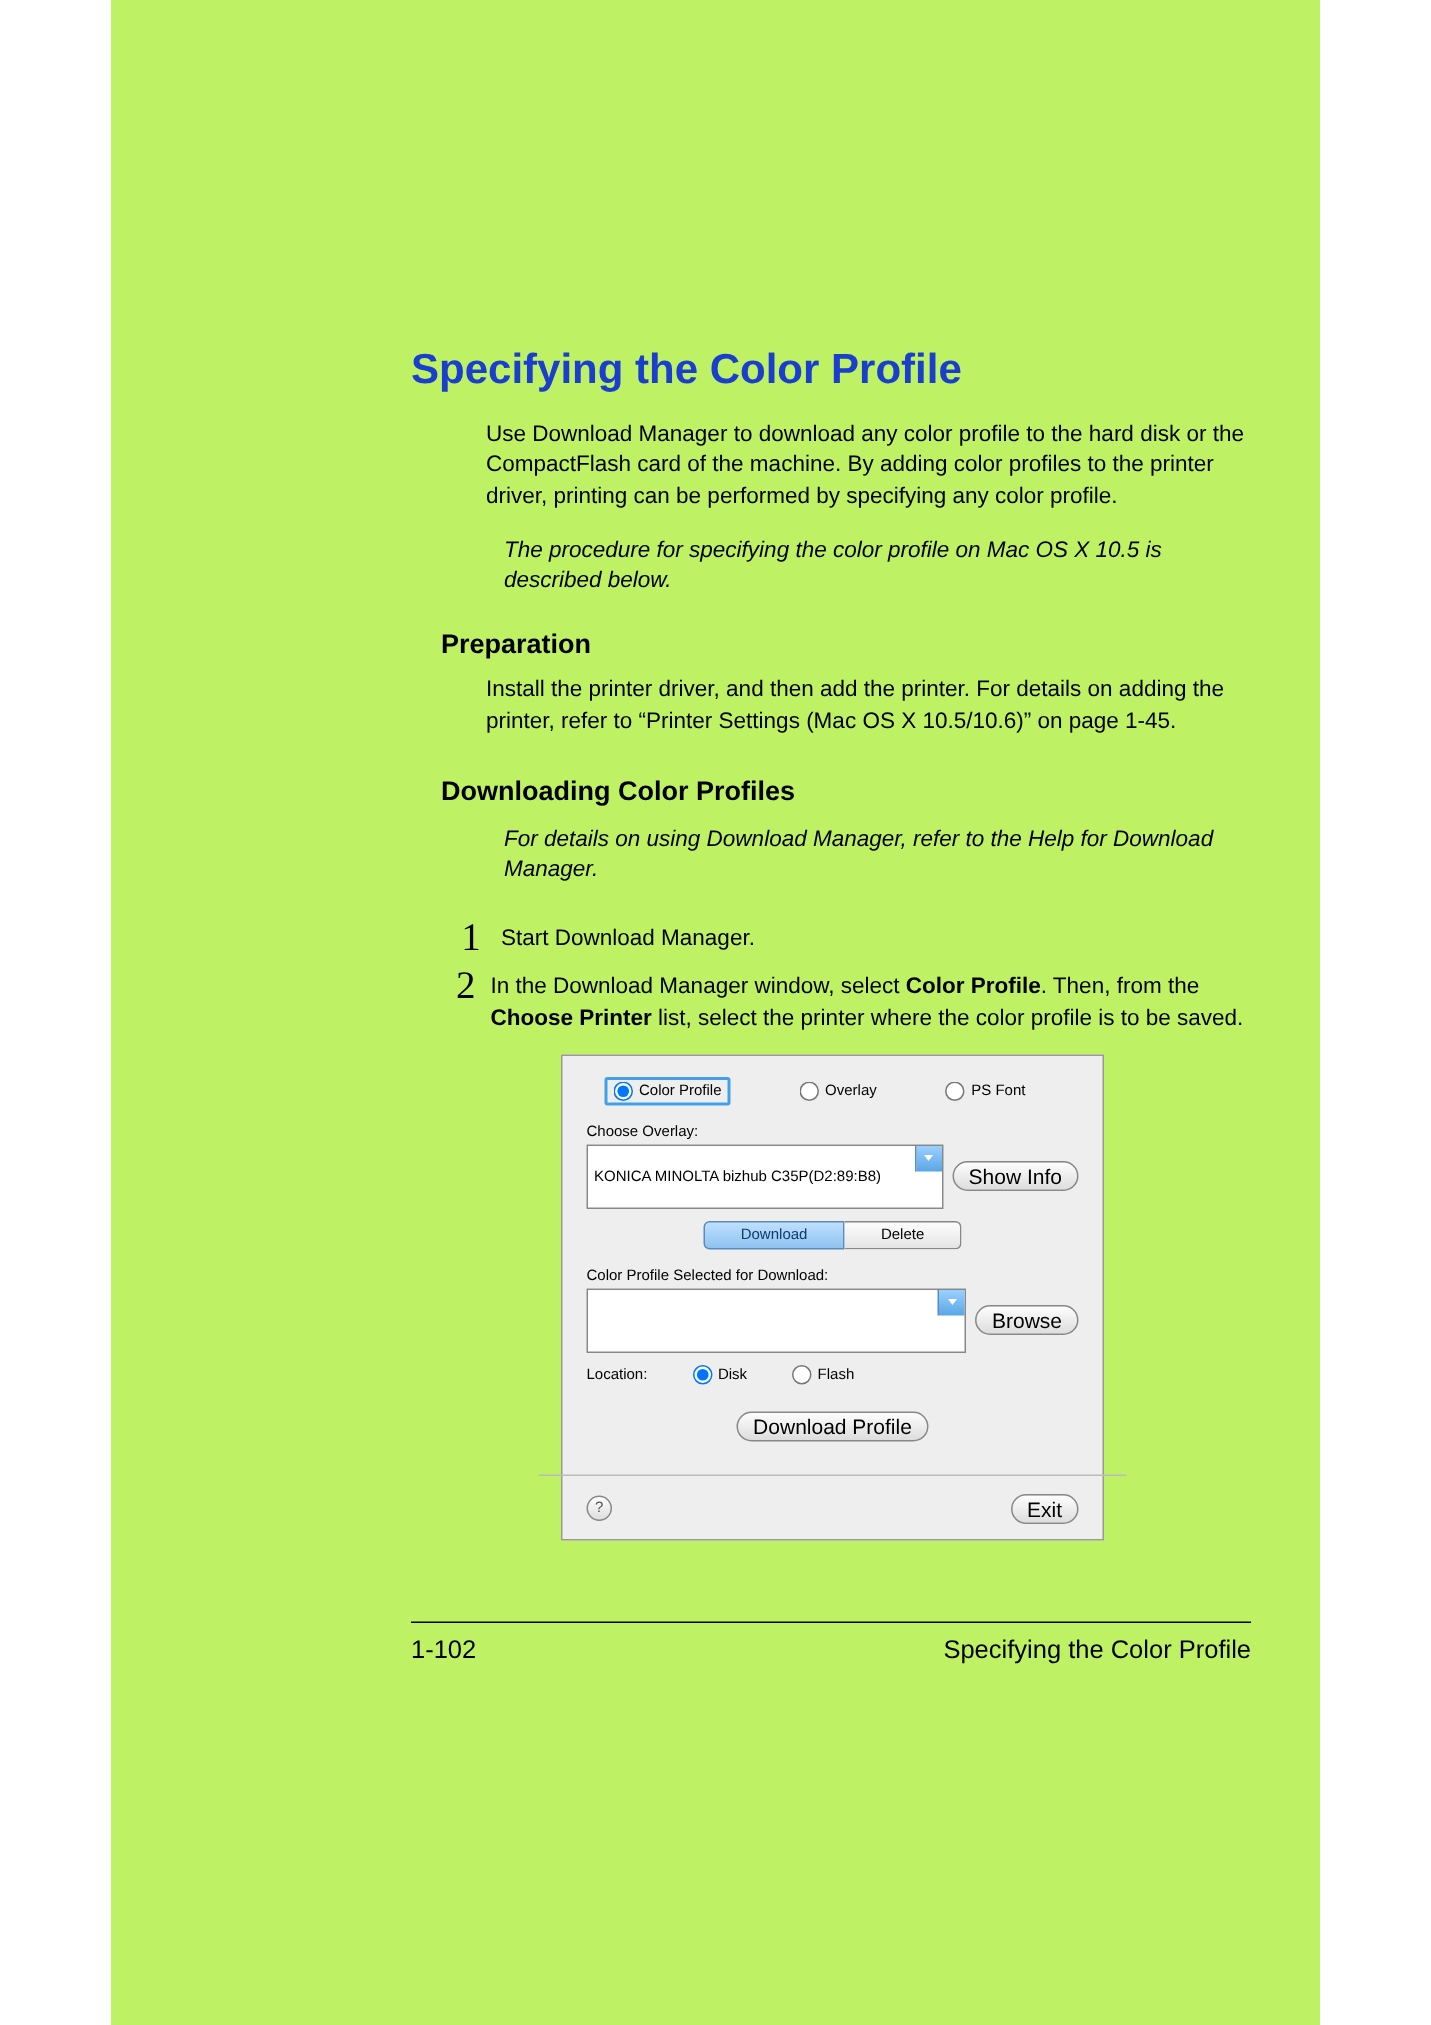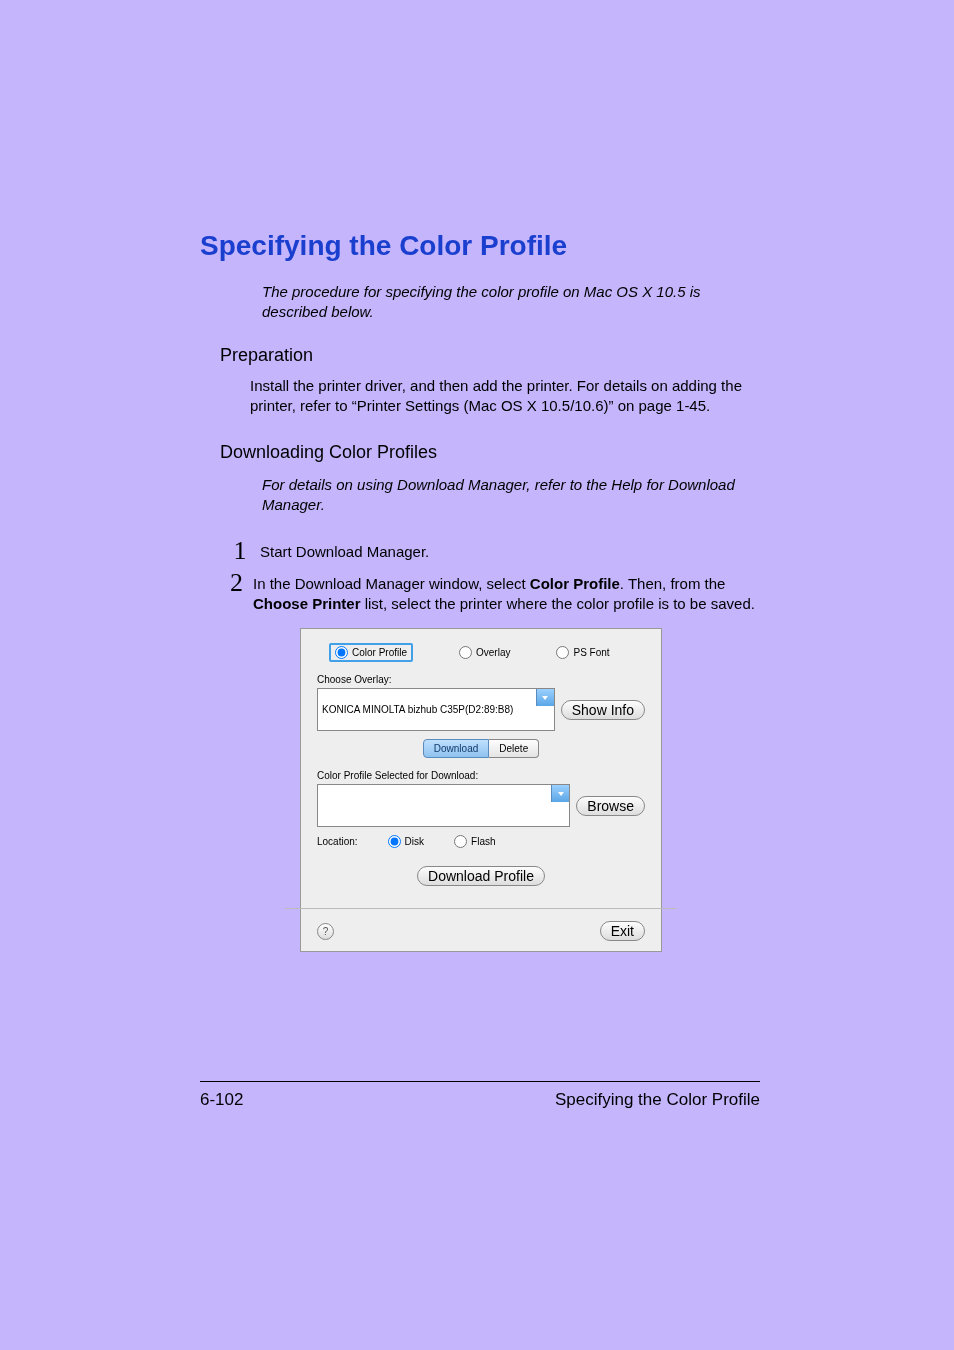--- a/index.html
+++ b/index.html
@@ -1,22 +1,22 @@
 <!DOCTYPE html>
 <html><head>
 <meta charset="utf-8">
 <style>
   html,body{margin:0;padding:0;background:#fff;font-family:Arial,Helvetica,sans-serif;color:#000}
-  .page{width:954px;height:1350px;position:relative;margin:0 auto;background:#c4b5fd}
+  .page{width:806px;height:1350px;position:relative;margin:0 auto;background:#bef264}
   .content{position:absolute;left:200px;top:230px;width:560px}
   h1.main{color:#1a3fcf;font-size:28px;font-weight:bold;margin:0 0 18px 0}
   .intro{margin-left:50px;font-size:15px;line-height:1.35;margin-bottom:14px}
   .note-row{margin-left:30px;display:flex;align-items:flex-start;gap:12px;margin-bottom:22px}
   .note-text{font-style:italic;font-size:15px;line-height:1.35;padding-top:2px;padding-left:20px}
-  h2.sub{font-size:18px;font-weight:normal;margin:12px 0 10px 20px}
+  h2.sub{font-size:18px;font-weight:bold;margin:12px 0 10px 20px}
   .para{margin-left:50px;font-size:15px;line-height:1.35;margin-bottom:26px}
   .step-row{margin-left:30px;display:flex;align-items:flex-start;gap:10px;margin-bottom:6px}
   .step-num{font-family:"Times New Roman",serif;font-size:26px;line-height:1;width:20px;text-align:center}
   .step-text{font-size:15px;line-height:1.35;padding-top:4px}
   .shot{margin:14px 0 0 100px;width:360px;border:1px solid #999;background:#eee;font-family:"Lucida Grande","Helvetica Neue",Arial,sans-serif;font-size:10px}
   .tb{display:flex;align-items:center;height:22px;background:linear-gradient(#f7f7f7,#d9d9d9);border-bottom:1px solid #aaa;position:relative}
   .tl{display:flex;gap:5px;margin-left:8px}
   .tl span{width:10px;height:10px;border-radius:50%;display:inline-block;border:1px solid rgba(0,0,0,.25)}
   .tt{position:absolute;left:0;right:0;text-align:center;font-size:11px;color:#222}
   .body{padding:12px 16px 10px}
@@ -24,41 +24,42 @@
   .rad{display:flex;align-items:center;gap:4px;font-size:10px}
   .rad input{margin:0}
   .rad.sel{border:2px solid #41a0e8;padding:1px 4px;border-radius:2px}
   .lbl{font-size:10px;margin-bottom:3px}
   .row{display:flex;align-items:center;gap:6px;margin-bottom:8px}
   .sel-box{flex:1;height:17px;background:#fff;border:1px solid #888;display:flex;align-items:center;padding:12px 4px;font-size:10px;position:relative}
   .sel-cap{position:absolute;right:0;top:0;width:17px;height:17px;background:linear-gradient(#9bd0ff,#5aa6e6);border-left:1px solid #5a8bbd;display:flex;align-items:center;justify-content:center}
   .sel-cap::after{content:"";border-left:3px solid transparent;border-right:3px solid transparent;border-top:4px solid #fff}
   .btn{height:18px;padding:0 10px;border:1px solid #888;border-radius:10px;background:linear-gradient(#fdfdfd,#ddd);font-size:14px;display:flex;align-items:center}
   .tabs{display:flex;justify-content:center;margin:4px 0 12px}
-  .tab{height:17px;padding:0 10px;border:1px solid #888;background:linear-gradient(#fdfdfd,#e4e4e4);font-size:10px;display:flex;align-items:center}
+  .tab{height:17px;padding:0 24px;border:1px solid #888;background:linear-gradient(#fdfdfd,#e4e4e4);font-size:10px;display:flex;align-items:center}
   .tab.act{background:linear-gradient(#bfe0ff,#8fc2f0);color:#103a6a;border-color:#5a8bbd}
   .tab:first-child{border-top-left-radius:4px;border-bottom-left-radius:4px}
   .tab:last-child{border-top-right-radius:4px;border-bottom-right-radius:4px;border-left:none}
   .loc{display:flex;align-items:center;gap:30px;margin:8px 0 18px 0;font-size:10px}
   .dl-row{display:flex;justify-content:center;margin-bottom:6px}
   .hr{height:1px;background:#bbb;margin:6px -16px}
   .foot{display:flex;align-items:center;justify-content:space-between;padding:6px 16px 10px}
   .help{width:15px;height:15px;border:1px solid #888;border-radius:50%;display:flex;align-items:center;justify-content:center;font-size:10px;color:#555;background:linear-gradient(#fff,#ddd)}
   .page-footer{position:absolute;left:200px;bottom:240px;width:560px}
   .pf-line{border-top:1px solid #000;margin-bottom:8px}
   .pf-row{display:flex;justify-content:space-between;font-size:17px}
 </style>
 </head>
 <body>
 
 <div class="page">
   <div class="content">
 
     <h1 class="main">Specifying the Color Profile</h1>
 
+    <div class="intro">Use Download Manager to download any color profile to the hard disk or the CompactFlash card of the machine. By adding color profiles to the printer driver, printing can be performed by specifying any color profile.</div>
 
     <div class="note-row">
       <span>
         <svg viewBox="0 0 48 30">
             <rect x="1" y="4" width="18" height="22" fill="none" stroke="#000" stroke-width="1.5"></rect>
             <line x1="4" y1="9" x2="15" y2="9" stroke="#000"></line>
             <line x1="4" y1="13" x2="15" y2="13" stroke="#000"></line>
             <line x1="4" y1="17" x2="15" y2="17" stroke="#000"></line>
             <line x1="4" y1="21" x2="15" y2="21" stroke="#000"></line>
             <polygon points="20,20 38,2 44,8 26,26 20,26" fill="none" stroke="#000" stroke-width="1.5"></polygon>
@@ -161,17 +162,17 @@
         <div class="help">?</div>
         <div class="btn">Exit</div>
       </div>
     </div>
 
   </div>
 
   <div class="page-footer">
     <div class="pf-line"></div>
     <div class="pf-row">
-      <span>6-102</span>
+      <span>1-102</span>
       <span>Specifying the Color Profile</span>
     </div>
   </div>
 </div>
 
 </body></html>

